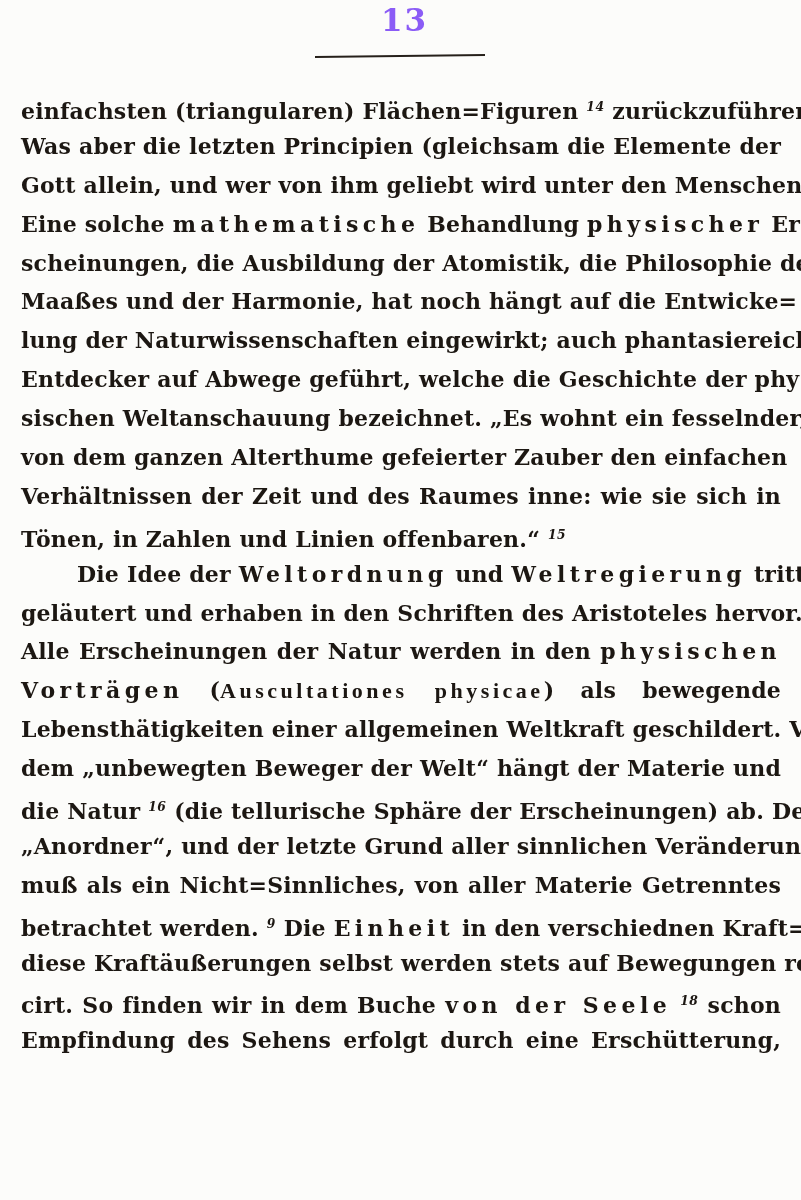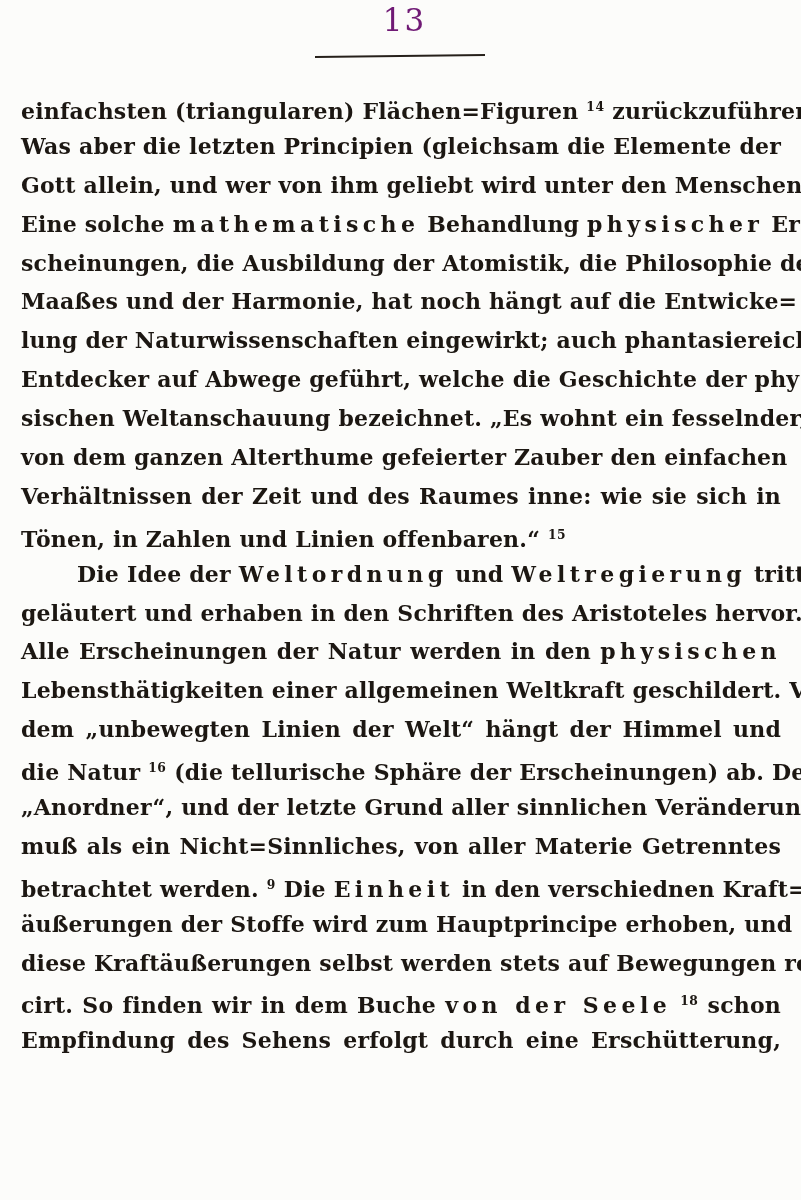--- a/index.html
+++ b/index.html
@@ -17,23 +17,23 @@
     font-family: "DejaVu Serif", "Liberation Serif", serif;
     overflow: hidden;
   }
   .page-number {
     position: absolute;
     top: 2px;
     left: 8px;
     right: 0;
     text-align: center;
     font-size: 31px;
-    font-weight: normal;
+    font-weight: bold;
     letter-spacing: 2px;
-    color: #701a75;
+    color: #8b5cf6;
   }
   .header-rule {
     position: absolute;
     top: 55px;
     left: 315px;
     width: 170px;
     height: 2px;
     background: #26201a;
     transform: rotate(-0.7deg);
   }
@@ -67,20 +67,21 @@
   }
   .line span.antiqua-sperr {
     letter-spacing: 0.16em;
     font-family: "Liberation Serif", "DejaVu Serif", serif;
   }
   .line span.sup {
     font-size: 0.56em;
     vertical-align: 0.62em;
     letter-spacing: 0.5px;
     font-weight: bold;
+    font-style: italic;
   }
 </style>
 </head>
 <body>
 
 <div class="scan-page">
   <div class="page-number">13</div>
   <div class="header-rule"></div>
   <div class="text-block">
       <div class="line"><span class="plain">einfachsten (triangularen) Flächen=Figuren </span><span class="sup">14</span><span class="plain"> zurückzuführen.</span></div>
@@ -91,24 +92,24 @@
       <div class="line"><span class="plain">Maaßes und der Harmonie, hat noch hängt auf die Entwicke=</span></div>
       <div class="line"><span class="plain">lung der Naturwissenschaften eingewirkt; auch phantasiereiche</span></div>
       <div class="line"><span class="plain">Entdecker auf Abwege geführt, welche die Geschichte der phy=</span></div>
       <div class="line"><span class="plain">sischen Weltanschauung bezeichnet.  „Es wohnt ein fesselnder,</span></div>
       <div class="line"><span class="plain">von dem ganzen Alterthume gefeierter Zauber den einfachen</span></div>
       <div class="line"><span class="plain">Verhältnissen der Zeit und des Raumes inne: wie sie sich in</span></div>
       <div class="line no-just"><span class="plain">Tönen, in Zahlen und Linien offenbaren.“ </span><span class="sup">15</span></div>
       <div class="line indent"><span class="plain">Die Idee der </span><span class="sperr">Weltordnung</span><span class="plain"> und </span><span class="sperr">Weltregierung</span><span class="plain"> tritt</span></div>
       <div class="line"><span class="plain">geläutert und erhaben in den Schriften des Aristoteles hervor.</span></div>
       <div class="line"><span class="plain">Alle Erscheinungen der Natur werden in den </span><span class="sperr">physischen</span></div>
+      <div class="line"><span class="sperr">Vorträgen</span><span class="plain"> (</span><span class="antiqua-sperr">Auscultationes physicae</span><span class="plain">) als bewegende</span></div>
       <div class="line"><span class="plain">Lebensthätigkeiten einer allgemeinen Weltkraft geschildert.  Von</span></div>
-      <div class="line"><span class="plain">dem „unbewegten Linien der Welt“ hängt der Himmel und</span></div>
+      <div class="line"><span class="plain">dem „unbewegten Beweger der Welt“ hängt der Materie und</span></div>
       <div class="line"><span class="plain">die Natur </span><span class="sup">16</span><span class="plain"> (die tellurische Sphäre der Erscheinungen) ab.  Der</span></div>
       <div class="line"><span class="plain">„Anordner“, und der letzte Grund aller sinnlichen Veränderungen</span></div>
       <div class="line"><span class="plain">muß als ein Nicht=Sinnliches, von aller Materie Getrenntes</span></div>
       <div class="line"><span class="plain">betrachtet werden. </span><span class="sup">9</span><span class="plain">  Die </span><span class="sperr">Einheit</span><span class="plain"> in den verschiednen Kraft=</span></div>
-      <div class="line"><span class="plain">äußerungen der Stoffe wird zum Hauptprincipe erhoben, und</span></div>
       <div class="line"><span class="plain">diese Kraftäußerungen selbst werden stets auf Bewegungen redu=</span></div>
       <div class="line"><span class="plain">cirt.  So finden wir in dem Buche </span><span class="sperr">von der Seele</span><span class="plain"> </span><span class="sup">18</span><span class="plain"> schon</span></div>
       <div class="line"><span class="plain">Empfindung des Sehens erfolgt durch eine Erschütterung,</span></div>
     </div>
 </div>
 
 </body></html>

